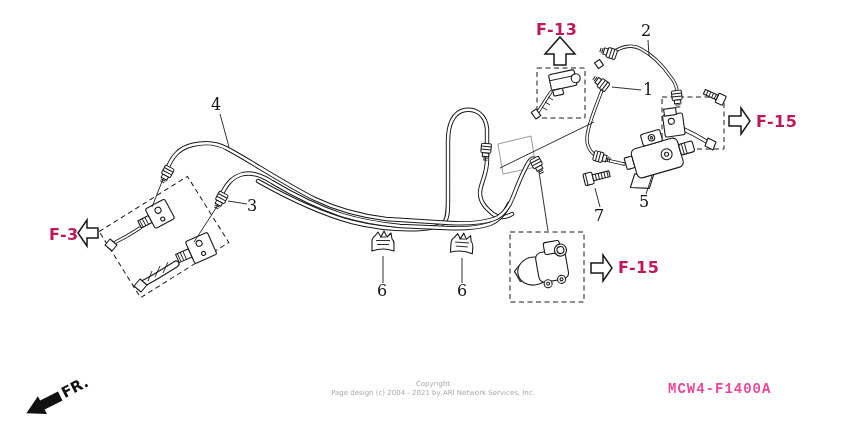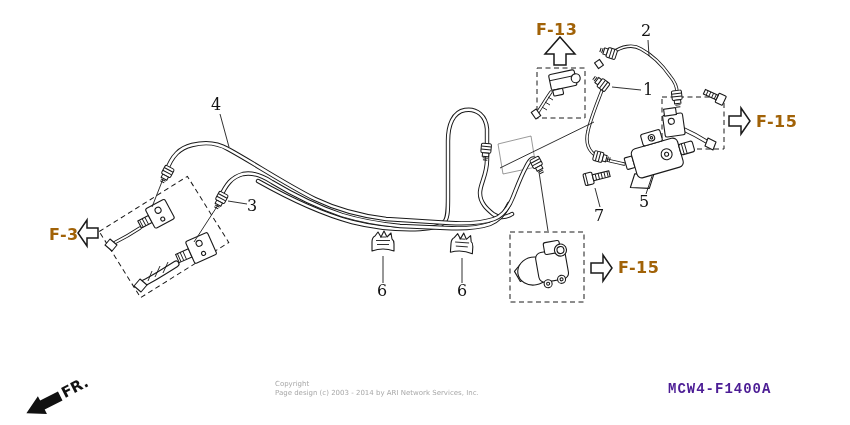--- a/index.html
+++ b/index.html
@@ -10,25 +10,25 @@
   .tube-i{fill:none;stroke:#ffffff;stroke-width:2.5;stroke-linecap:round;stroke-linejoin:round}
   .t2-o{fill:none;stroke:#1a1a1a;stroke-width:3.4;stroke-linecap:round;stroke-linejoin:round}
   .t2-i{fill:none;stroke:#ffffff;stroke-width:1.7;stroke-linecap:round;stroke-linejoin:round}
   .t3-o{fill:none;stroke:#1a1a1a;stroke-width:7;stroke-linecap:round}
   .t3-i{fill:none;stroke:#ffffff;stroke-width:4.8;stroke-linecap:round}
   .part{fill:#ffffff;stroke:#1a1a1a;stroke-width:1.1;stroke-linejoin:round}
   .thin{fill:none;stroke:#1a1a1a;stroke-width:0.9}
   .dashed{fill:none;stroke:#1a1a1a;stroke-width:1;stroke-dasharray:5 3.5}
   .blockarrow{fill:#ffffff;stroke:#1a1a1a;stroke-width:1.5;stroke-linejoin:miter}
   .num{position:absolute;font:500 16px "DejaVu Serif",serif;color:#111;cursor:pointer}
-  .flabel{position:absolute;font:800 16px "DejaVu Sans",sans-serif;color:#a16207;
+  .flabel{position:absolute;font:800 16px "DejaVu Sans",sans-serif;color:#be185d;
           letter-spacing:.5px;cursor:pointer}
   .code{position:absolute;left:668px;top:381px;font:700 14px "Liberation Mono",monospace;
-        letter-spacing:1px;color:#4c1d95}
-  .copyright{position:absolute;left:275px;top:380px;width:280px;
+        letter-spacing:1px;color:#ec4899}
+  .copyright{position:absolute;left:293px;top:380px;width:280px;text-align:center;
              font:400 7px "DejaVu Sans",sans-serif;color:#a8a8a8;line-height:9px}
   .copyright span{display:block}
 </style>
 </head>
 <body>
 
 <div id="stage">
 
 <svg id="art" width="850" height="425" viewBox="0 0 850 425">
   <defs>
@@ -207,17 +207,17 @@
 <div class="num" style="left:641px;top:21px">2</div>
 <div class="num" style="left:247px;top:196px">3</div>
 <div class="num" style="left:211px;top:95px">4</div>
 <div class="num" style="left:639px;top:192px">5</div>
 <div class="num" style="left:377px;top:281px">6</div>
 <div class="num" style="left:457px;top:281px">6</div>
 <div class="num" style="left:594px;top:206px">7</div>
 
 <div class="copyright">
   <span>Copyright</span>
-  <span>Page design (c) 2003 - 2014 by ARI Network Services, Inc.</span>
+  <span>Page design (c) 2004 - 2021 by ARI Network Services, Inc.</span>
 </div>
 <div class="code">MCW4-F1400A</div>
 
 </div>
 
 </body></html>

